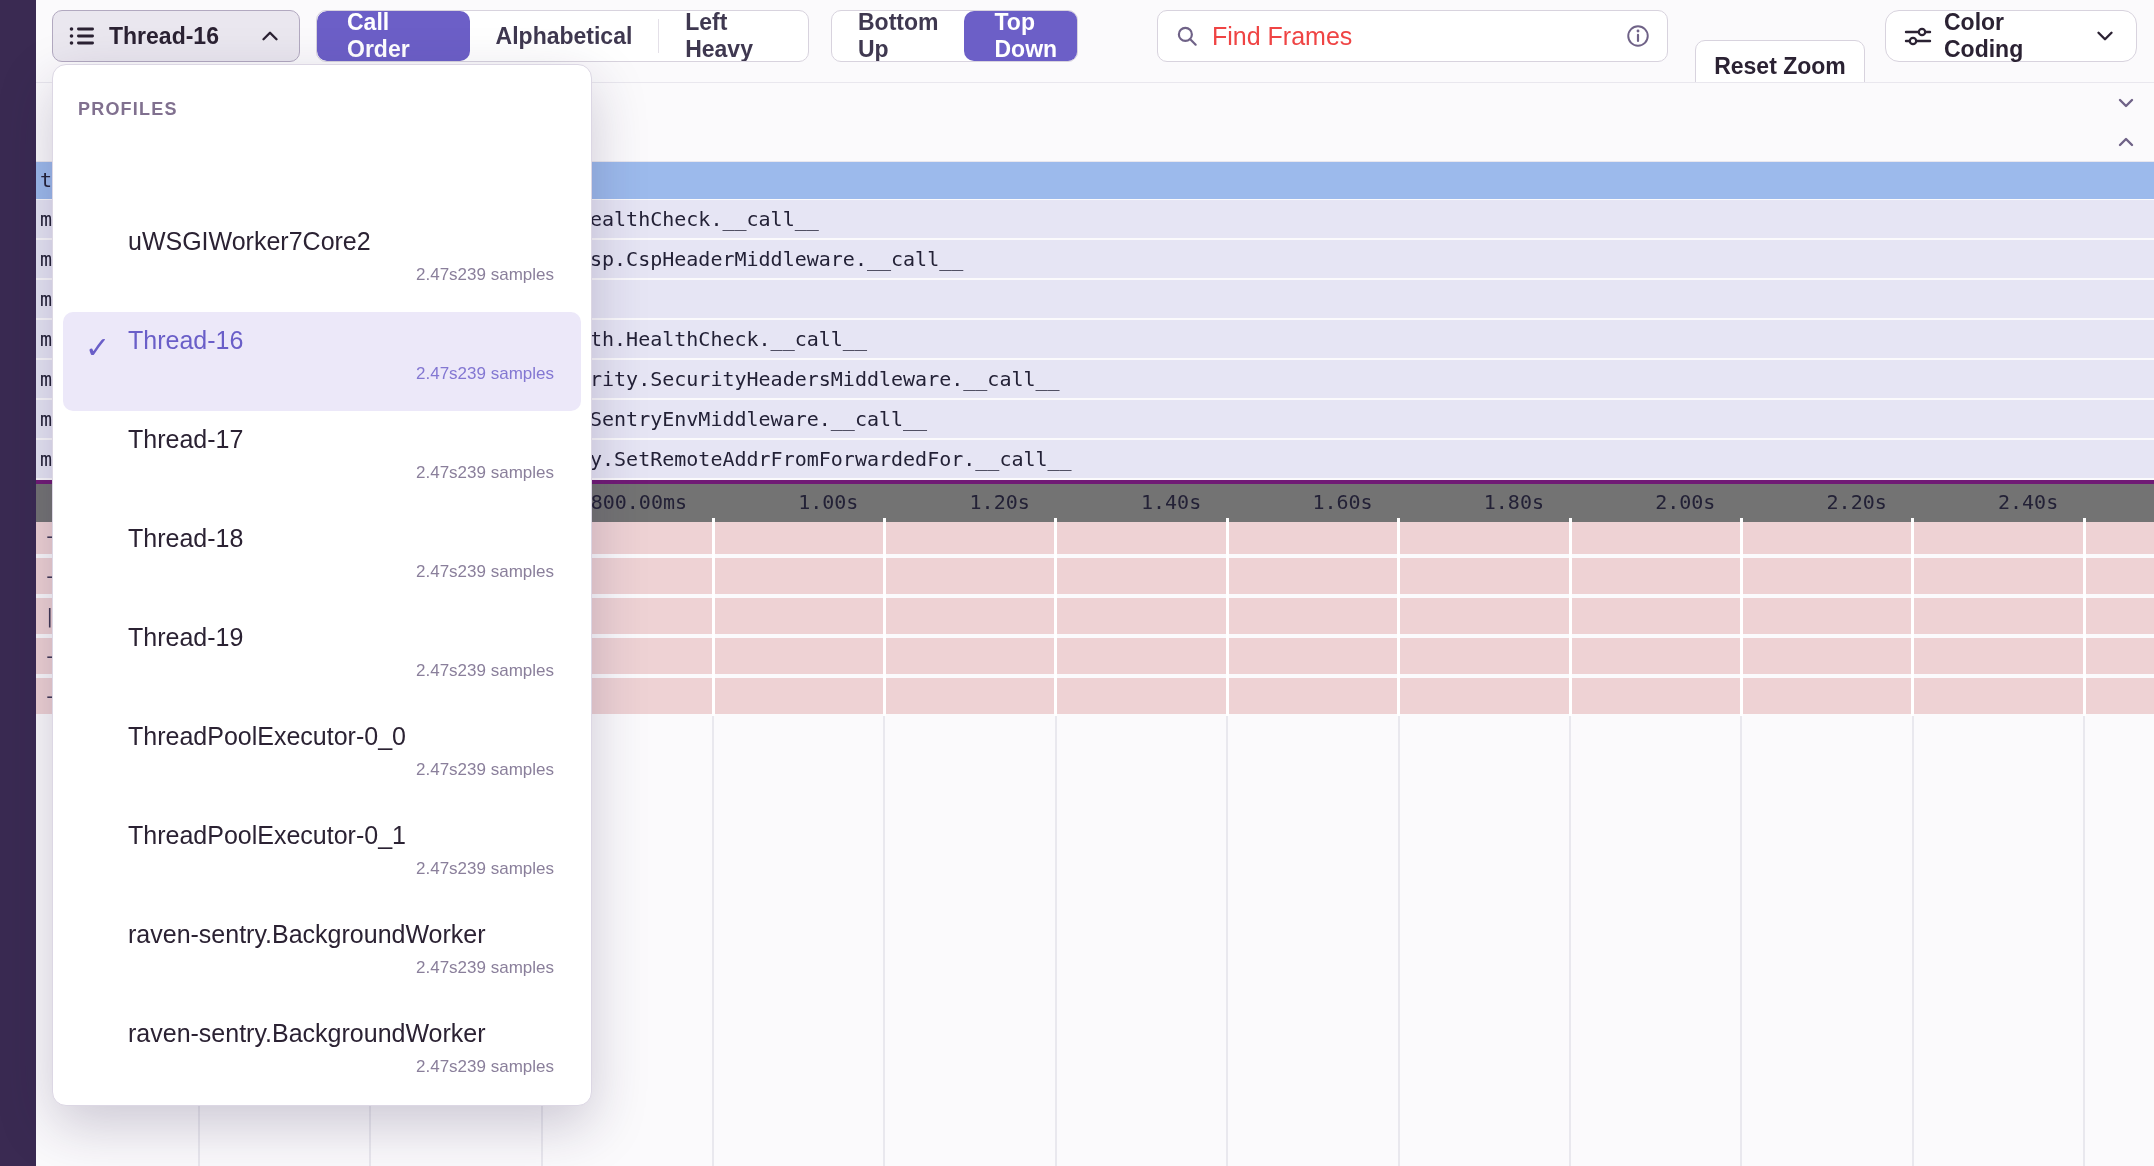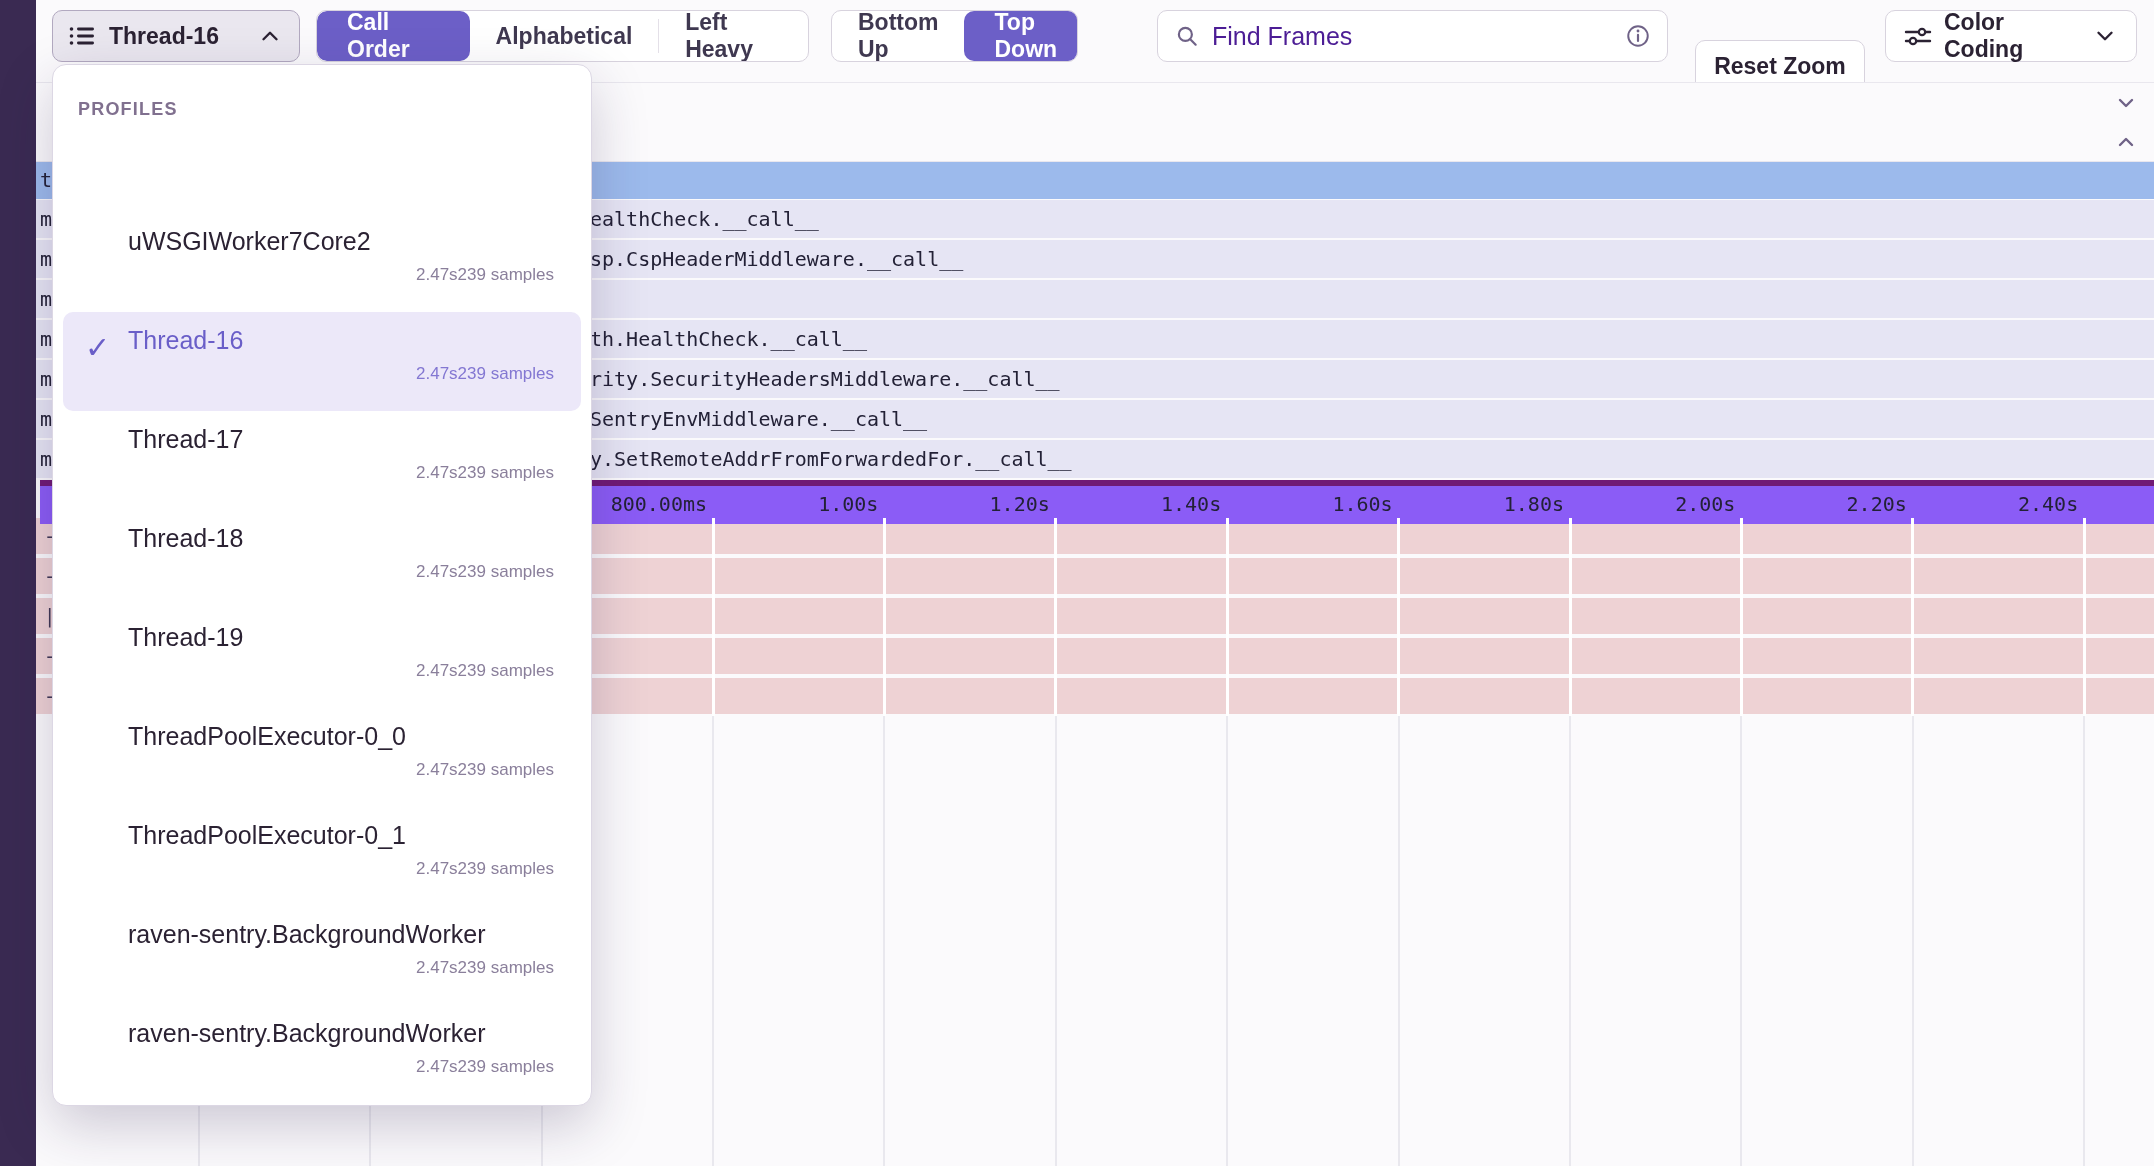--- a/index.html
+++ b/index.html
@@ -16,45 +16,45 @@
   #thread-btn{left:52px;width:248px;background:#eae7ef;border-color:#b2a9c0;padding:0 16px;gap:14px;}
   #thread-btn .grow{flex:1;}
   .seg{padding:0;overflow:hidden;}
   #seg-sort{left:316px;width:493px;border-radius:10px;}
   #seg-dir{left:831px;width:247px;}
   .seg-opt{height:100%;display:flex;align-items:center;justify-content:center;
            font-weight:600;font-size:23px;color:#3f3850;padding:0 26px;box-sizing:border-box;}
   .seg-active{background:#6c5fc7;color:#fff;border-radius:10px;font-weight:bold;padding:0 30px;}
   .seg-divider{width:1px;height:34px;background:#e4e0e8;align-self:center;}
   #find-input{left:1157px;width:511px;padding:0 16px;gap:12px;font-weight:normal;}
-  #find-input .placeholder{color:#4c1d95;font-size:25px;font-weight:normal;}
+  #find-input .placeholder{color:#ef4444;font-size:25px;font-weight:normal;}
   #reset-btn{left:1695px;width:170px;justify-content:center;margin-top:30px;}
-  #color-btn{left:1885px;width:252px;padding:0 18px;gap:12px;}
+  #color-btn{left:1885px;width:252px;padding:0 18px;gap:12px;border-radius:14px;}
   .icon{display:inline-flex;align-items:center;justify-content:center;flex:0 0 auto;}
 
   
   .collapse-bar{position:absolute;left:36px;right:0;height:39px;background:#fbfafc;
                 border-bottom:1px solid #e9e7ee;z-index:1;}
   #bar-1{top:82px;border-top:1px solid #e9e7ee;}
   #bar-2{top:122px;}
   .bar-chevron{position:absolute;right:16px;top:8px;}
 
   
   .mono{font-family:"DejaVu Sans Mono",monospace;font-size:20px;color:#232136;}
   .rows-layer{position:absolute;left:36px;top:0;right:0;height:1166px;z-index:1;}
   .blue-row{position:absolute;left:0;right:0;top:161px;height:38px;background:#9cbaec;}
   .lav-row{position:absolute;left:0;right:0;height:38px;background:#e6e5f4;}
   .pink-row{position:absolute;left:0;right:0;height:36px;background:#eed2d4;}
   .row-edge{position:absolute;left:4px;top:0;line-height:38px;}
   .pink-row .row-edge{left:8px;line-height:36px;font-size:19px;color:#3f3854;}
   .row-frag{position:absolute;left:554px;top:0;line-height:38px;white-space:pre;}
 
   
-  .time-axis{position:absolute;left:40px;right:0;top:480px;height:38px;background:#8b5cf6;
-             border-top:6px solid #701a75;z-index:1;}
+  .time-axis{position:absolute;left:20px;right:0;top:480px;height:38px;background:#737373;
+             border-top:4px solid #701a75;z-index:1;}
   .axis-label{position:absolute;top:0;width:250px;text-align:right;line-height:37px;}
 
   
   .grid-layer{position:absolute;left:36px;top:0;right:0;height:1166px;pointer-events:none;z-index:2;}
   .grid-a{position:absolute;top:518px;height:198px;width:3px;background:#ffffff;}
   .grid-b{position:absolute;top:716px;height:450px;width:2px;background:#e9e8ee;}
 
   
   #profile-panel{position:absolute;left:52px;top:64px;width:540px;height:1042px;background:#fff;
                  border:1px solid #dcd7e4;border-radius:14px;box-sizing:border-box;z-index:40;

